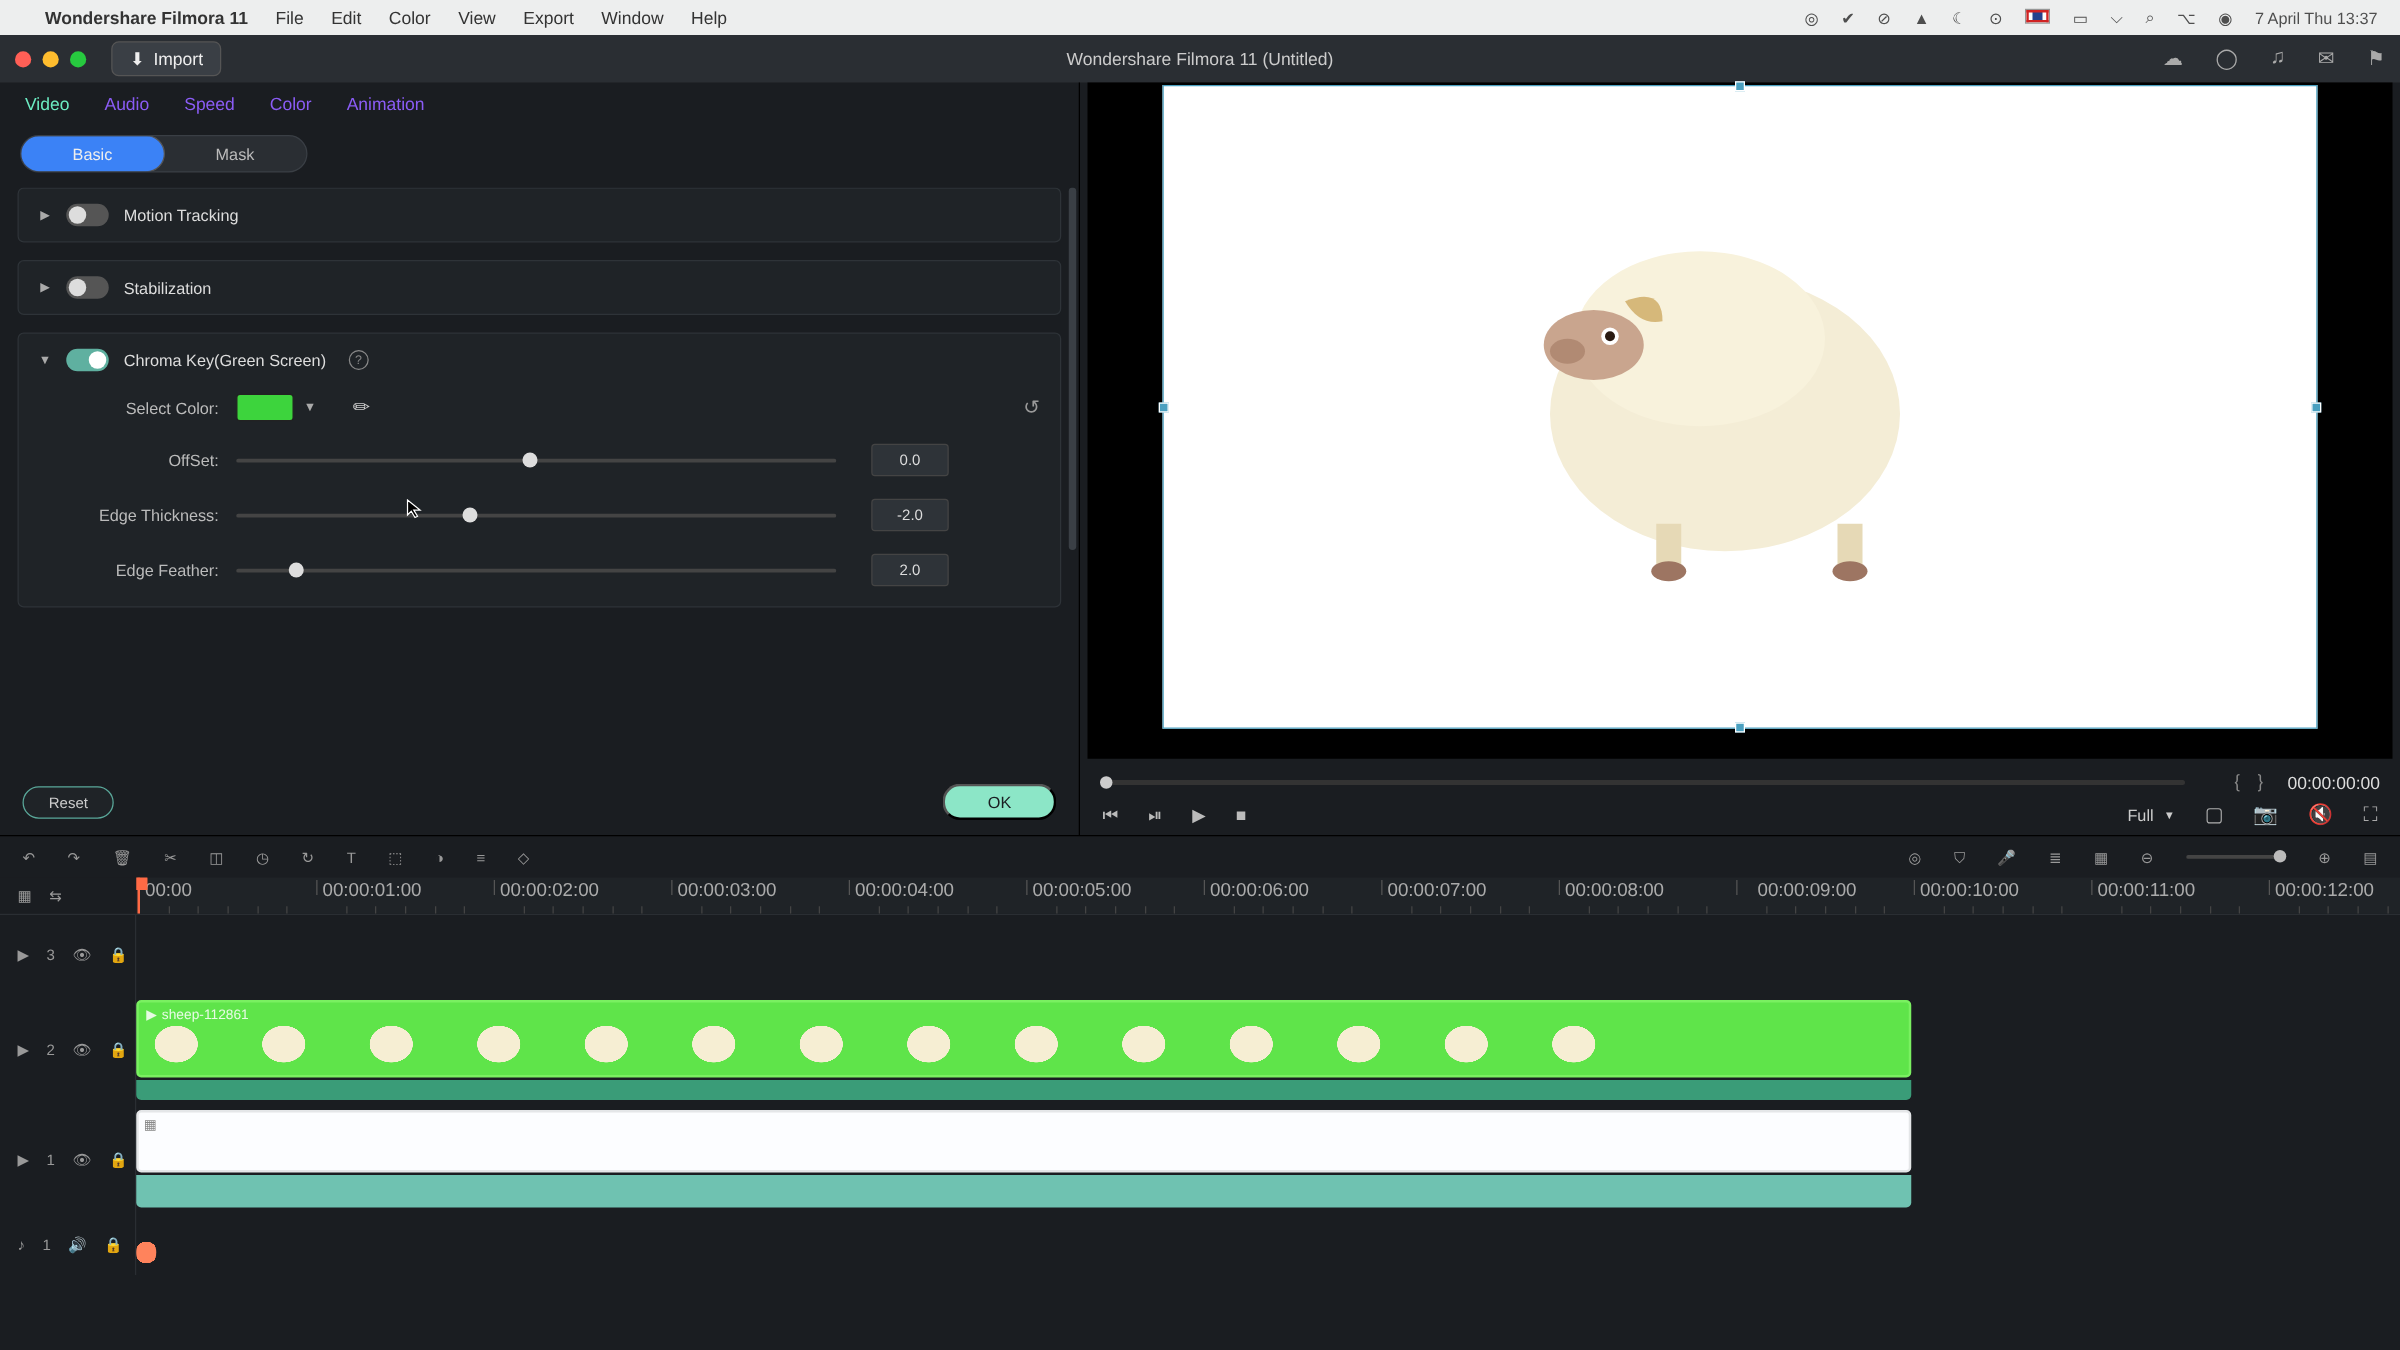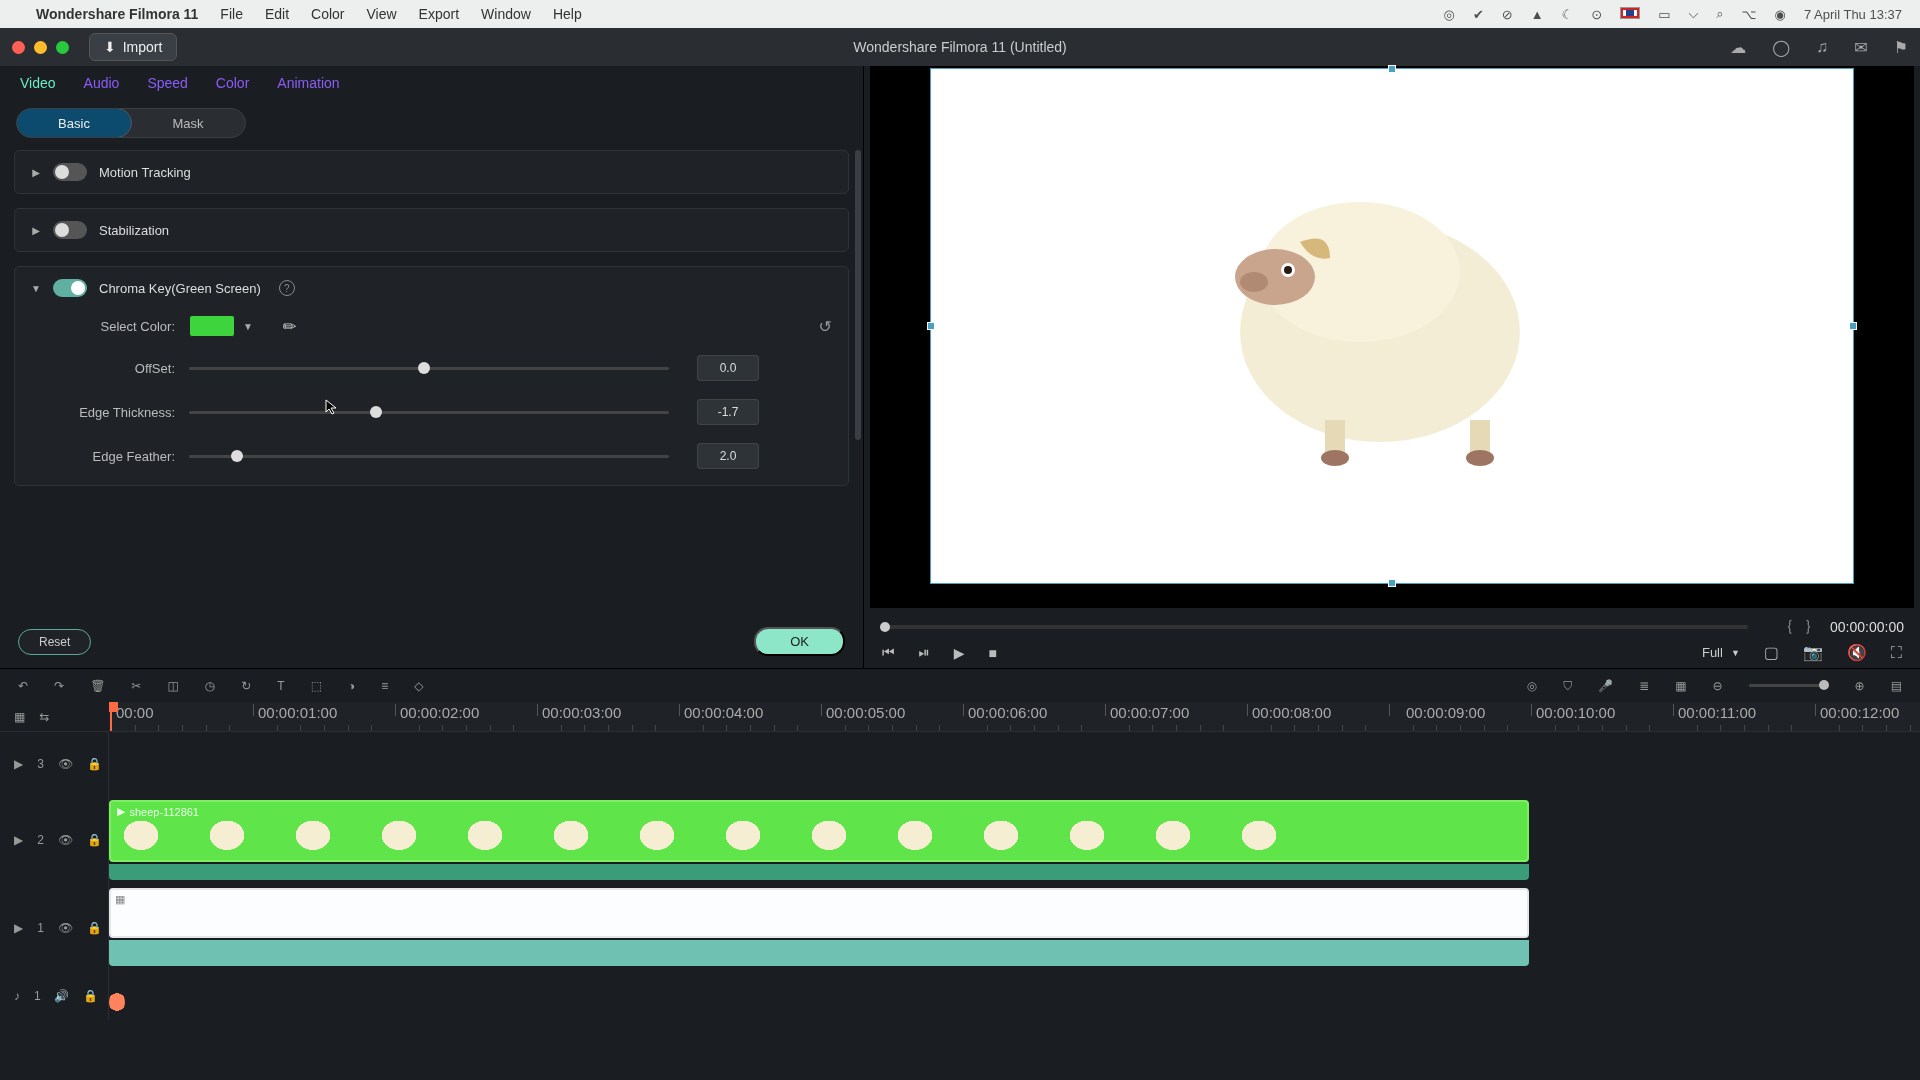--- a/index.html
+++ b/index.html
@@ -30,21 +30,21 @@
 .winright{margin-left:auto;display:flex;gap:26px;color:#aaa;font-size:16px}
 
 
 .workspace{display:flex;height:602px}
 .left{width:864px;display:flex;flex-direction:column;border-right:1px solid #000}
 .tabs{display:flex;gap:28px;padding:0 20px;height:34px;align-items:center;font-size:14px}
 .tabs .tab{color:#8b5cf6}
 .tabs .tab.active{color:#6cecc3}
 .subtabs{display:flex;margin:8px 16px 12px;background:#2a2e33;border-radius:18px;width:230px;height:30px;overflow:hidden;border:1px solid #3a3f45}
 .subtab{flex:1;display:flex;align-items:center;justify-content:center;font-size:13px;color:#bbb}
-.subtab.active{background:#0c4a6e;border-radius:18px;color:#eee;border:1px solid #555;margin:-1px}
+.subtab.active{background:#3b82f6;border-radius:18px;color:#eee;border:1px solid #555;margin:-1px}
 
 .panel-scroll{flex:1;overflow:hidden;padding:0 14px;position:relative}
 .panel-scroll::after{content:"";position:absolute;right:2px;top:0;width:6px;height:62%;background:#3a3f45;border-radius:3px}
 .section{background:#1f2327;border:1px solid #2e3338;border-radius:5px;margin-bottom:14px;padding:12px 16px}
 .sec-head{display:flex;align-items:center;gap:12px;font-size:13px;color:#ddd}
 .chev{width:10px;text-align:center;color:#aaa;font-size:10px}
 .toggle{width:34px;height:18px;background:#555;border-radius:10px;position:relative}
 .toggle::after{content:"";position:absolute;width:14px;height:14px;background:#ddd;border-radius:50%;top:2px;left:2px}
 .toggle.on{background:#5fb0a0}
 .toggle.on::after{left:18px;background:#fff}
@@ -233,21 +233,21 @@
             </div>
             <span class="valbox">0.0</span>
           </div>
           <div class="row">
             <span class="rlabel">Edge Thickness:</span>
             <div class="slider-wrap">
               <div class="slider">
                   <span class="dot" style="left:39%"></span>
                 </div>
             </div>
-            <span class="valbox">-1.7</span>
+            <span class="valbox">-2.0</span>
           </div>
           <div class="row" style="margin-bottom:4px">
             <span class="rlabel">Edge Feather:</span>
             <div class="slider-wrap">
               <div class="slider">
                   <span class="dot" style="left:10%"></span>
                 </div>
             </div>
             <span class="valbox">2.0</span>
           </div>

